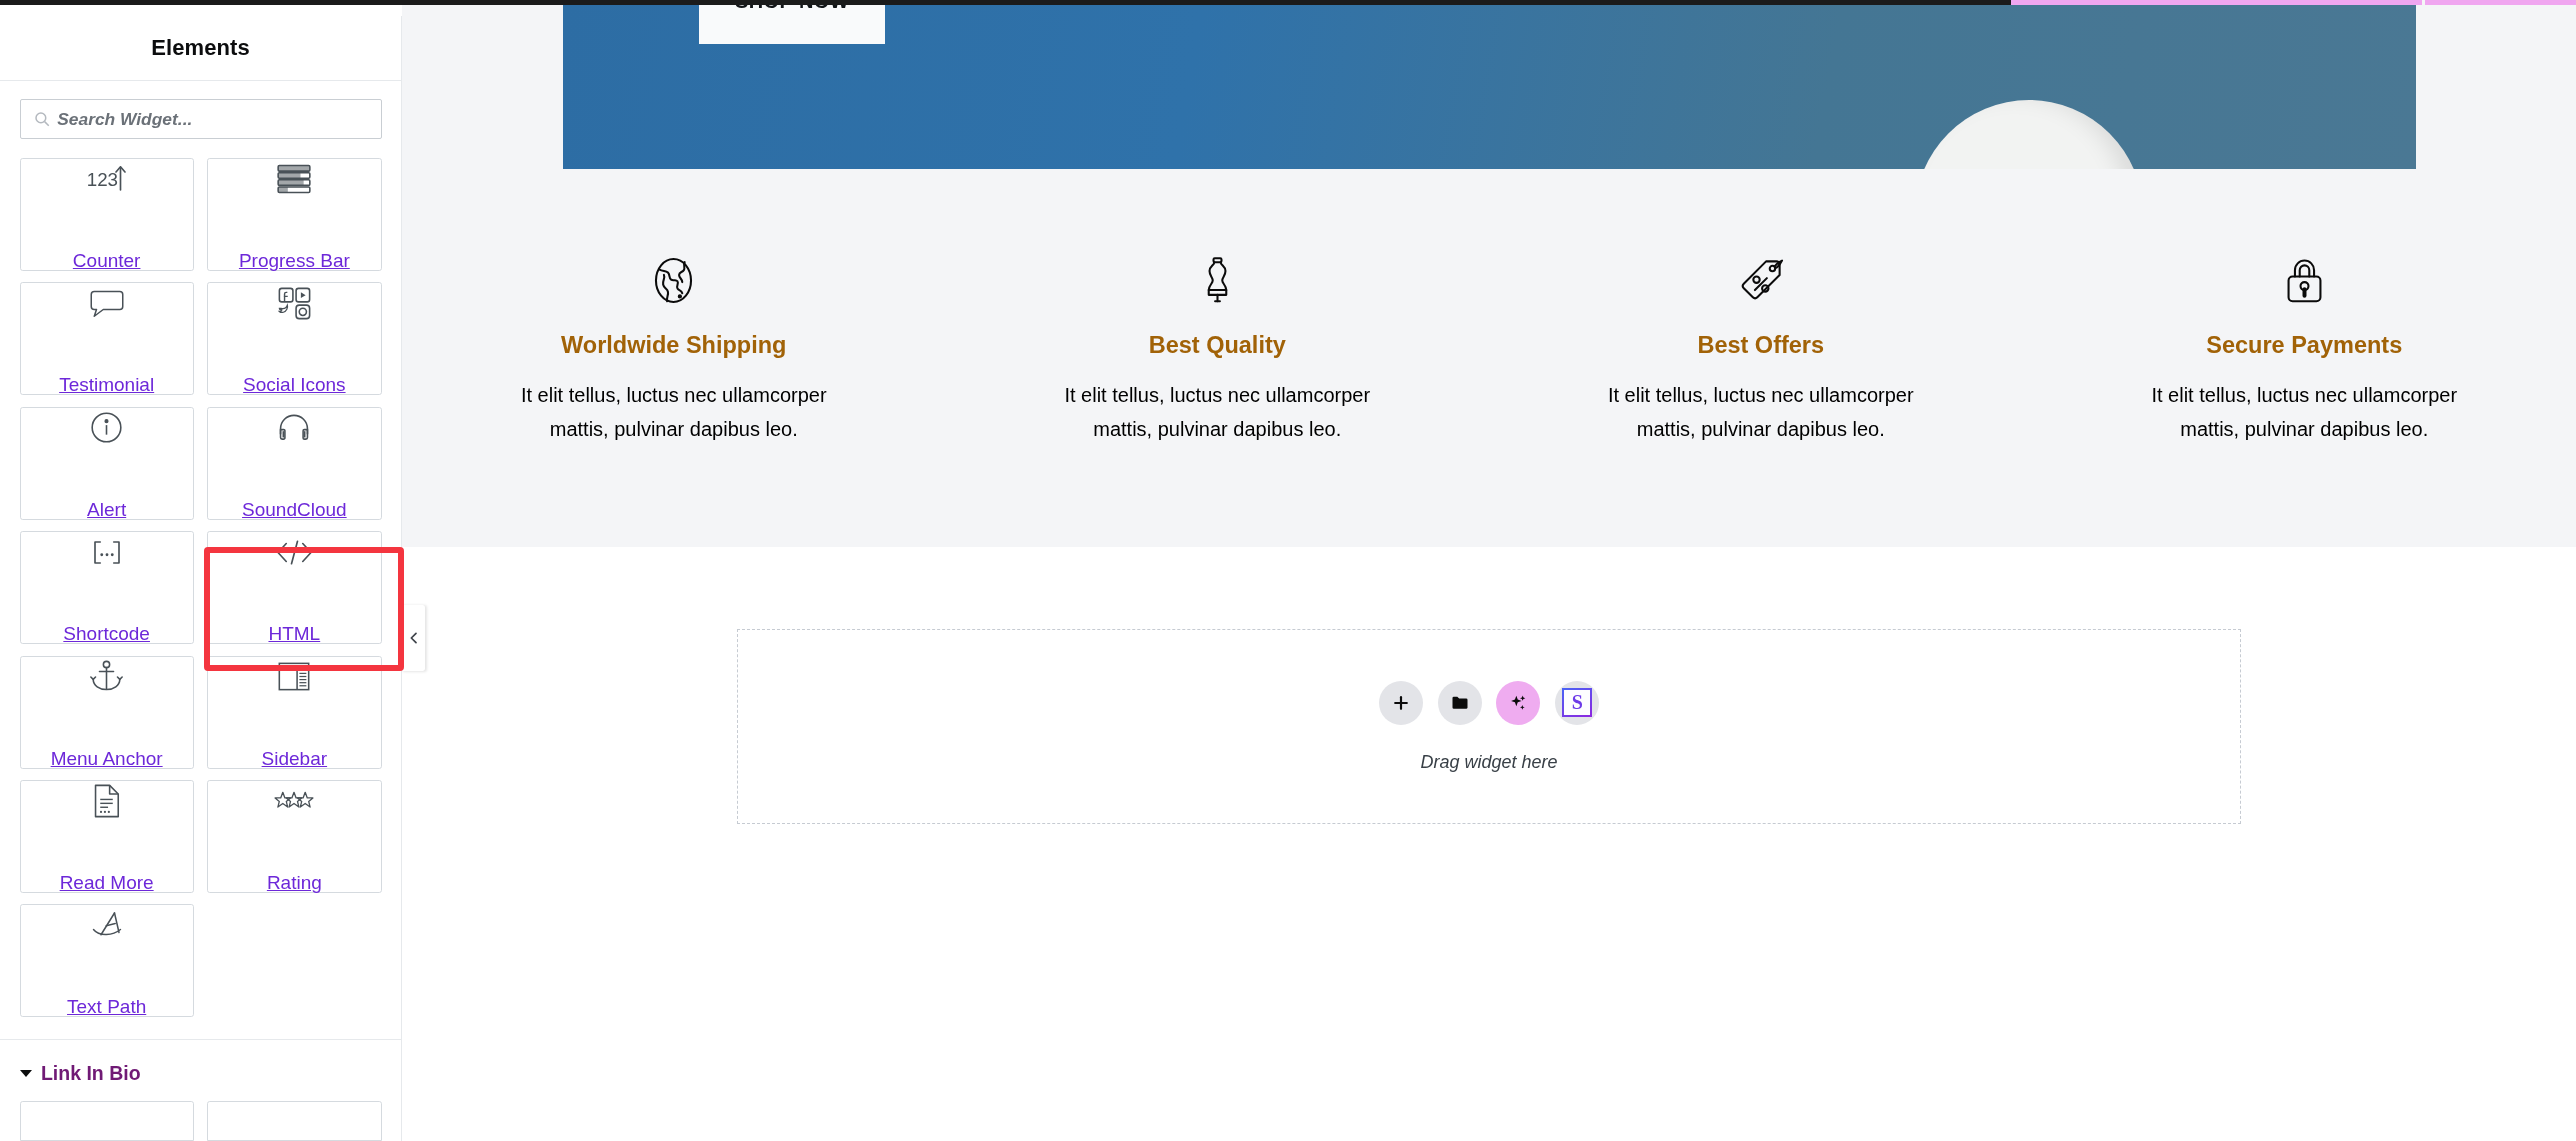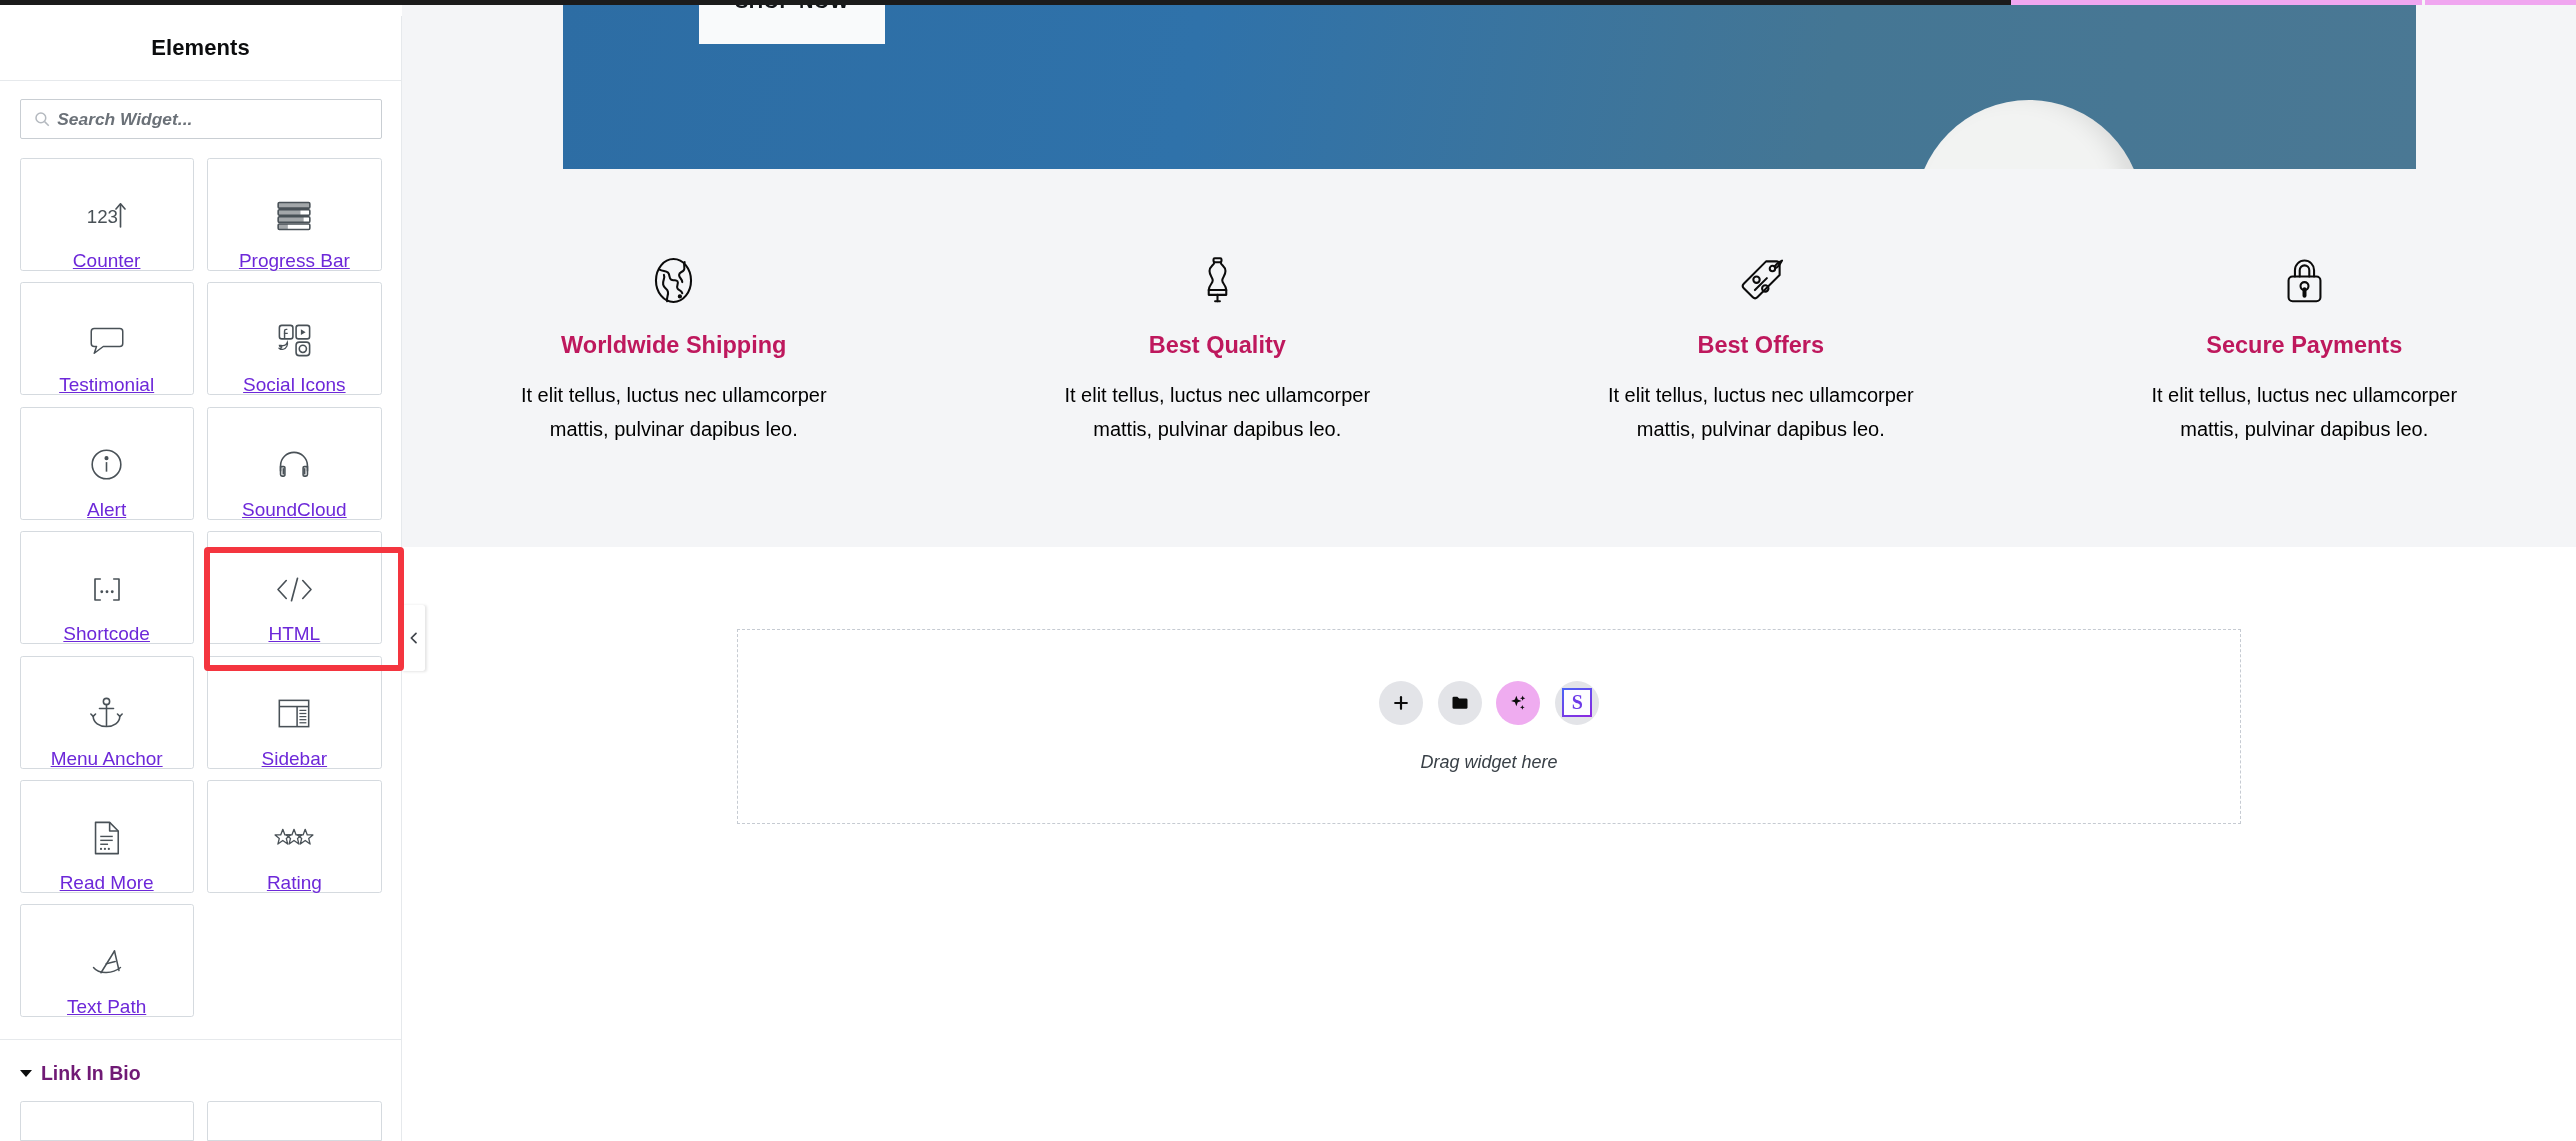--- a/index.html
+++ b/index.html
@@ -49,21 +49,21 @@
 
   
   .grid {
     display: grid; grid-template-columns: 1fr 1fr;
     gap: 11.4px 13.4px;
     padding: 19px 19.5px 0 19.5px;
   }
   .wcard {
     height: 113px; border: 0.7px solid #d5dadf; border-radius: 2.7px;
     background: #ffffff;
-    display: flex; flex-direction: column; align-items: center; justify-content: flex-end;
+    display: flex; flex-direction: column; align-items: center; justify-content: space-between;
     gap: 14.8px; cursor: pointer;
     position: relative;
   }
   .wcard .wicon { color: #495157; display: flex; align-items: center; justify-content: center; height: 40px; }
   .wcard .wlabel { font-size: 19px; color: #6d28d9; line-height: 1; text-decoration: underline; }
 
   
   .hl-ring {
     position: absolute; left: 204px; top: 547px;
     width: 200px; height: 124px;
@@ -125,21 +125,21 @@
 
   
   .features {
     width: 2174px; background: #f4f5f7;
     padding: 81px 0 101px 0;
     display: grid; grid-template-columns: repeat(4, 1fr);
     column-gap: 0;
   }
   .feature { display: flex; flex-direction: column; align-items: center; padding: 0 38px; }
   .feature .ficon { color: #0b0b0b; margin-bottom: 24px; }
-  .feature h3 { font-size: 23.5px; font-weight: 700; color: #be185d; margin-bottom: 19px; text-align: center; }
+  .feature h3 { font-size: 23.5px; font-weight: 700; color: #a16207; margin-bottom: 19px; text-align: center; }
   .feature p { font-size: 20px; line-height: 1.70; color: #000000; text-align: center; max-width: 349px; }
 
   .white-gap { width: 2174px; height: 82px; background: #ffffff; }
 
   
   .dropzone-wrap { width: 2174px; background: #ffffff; display: flex; justify-content: center; }
   .dropzone {
     width: 1504px; height: 195px;
     border: 1.3px dashed #c6cbd2;
     display: flex; flex-direction: column; align-items: center; justify-content: center;

